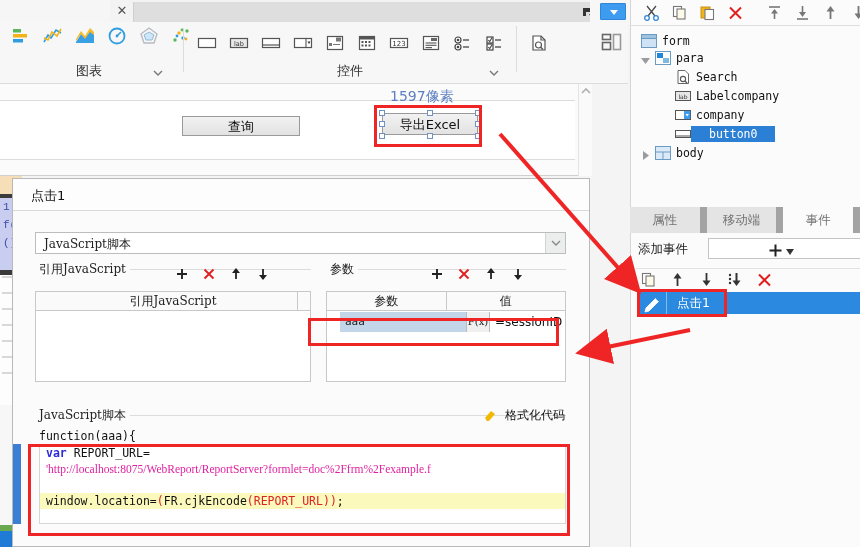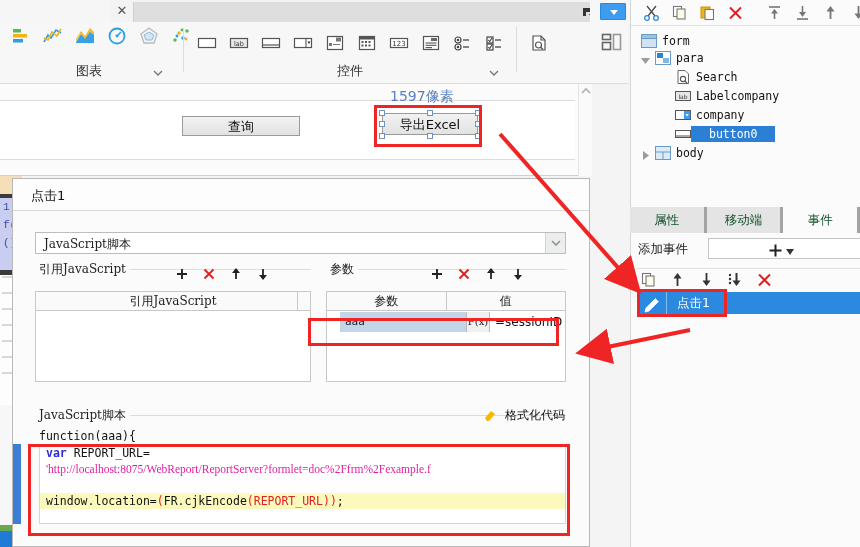--- a/index.html
+++ b/index.html
@@ -142,21 +142,21 @@
   .rsep { width:1px; height:16px; background:#d8d8d8; }
 
   .tree { position:absolute; left:0; top:28px; width:230px; height:175px; }
   .tnode { position:absolute; height:18px; display:flex; align-items:center; cursor:pointer; }
   .tlabel { font-family:"DejaVu Sans Mono", monospace; font-size:11.5px; color:#111; padding-left:5px; }
   .tlabel.sel { background:#2b7fd4; color:#fff; padding:1px 18px; }
   .tw { position:absolute; width:9px; height:9px; cursor:pointer; }
 
   .rtabs { position:absolute; left:630px; top:207px; width:230px; height:26px; display:flex; }
   .rtab { flex:1; text-align:center; line-height:25px; font-family:"DejaVu Sans", sans-serif;
-     font-size:12.5px; color:#14532d; background:#e4e4e4; border-right:3px solid #a3a3a3; cursor:pointer; }
+     font-size:12.5px; color:#737373; background:#e4e4e4; border-right:7px solid #a3a3a3; cursor:pointer; }
   .rtab.act { background:#fbfbfb; }
 
   .addev { position:absolute; left:630px; top:236px; width:230px; height:28px; }
   .addev .lbl { position:absolute; left:8px; top:5px; font-family:"DejaVu Sans", sans-serif; font-size:12.5px; }
   .addev .box { position:absolute; left:78px; top:2px; right:-8px; height:21px;
      background:#fff; border:1px solid #c4c4c4; cursor:pointer; }
   .addev .plus { position:absolute; left:72px; top:3px; width:15px; height:15px; }
 
   .evtoolbar { position:absolute; left:636px; top:268px; width:224px; height:22px;
      display:flex; align-items:center; gap:12px; padding-left:4px;

